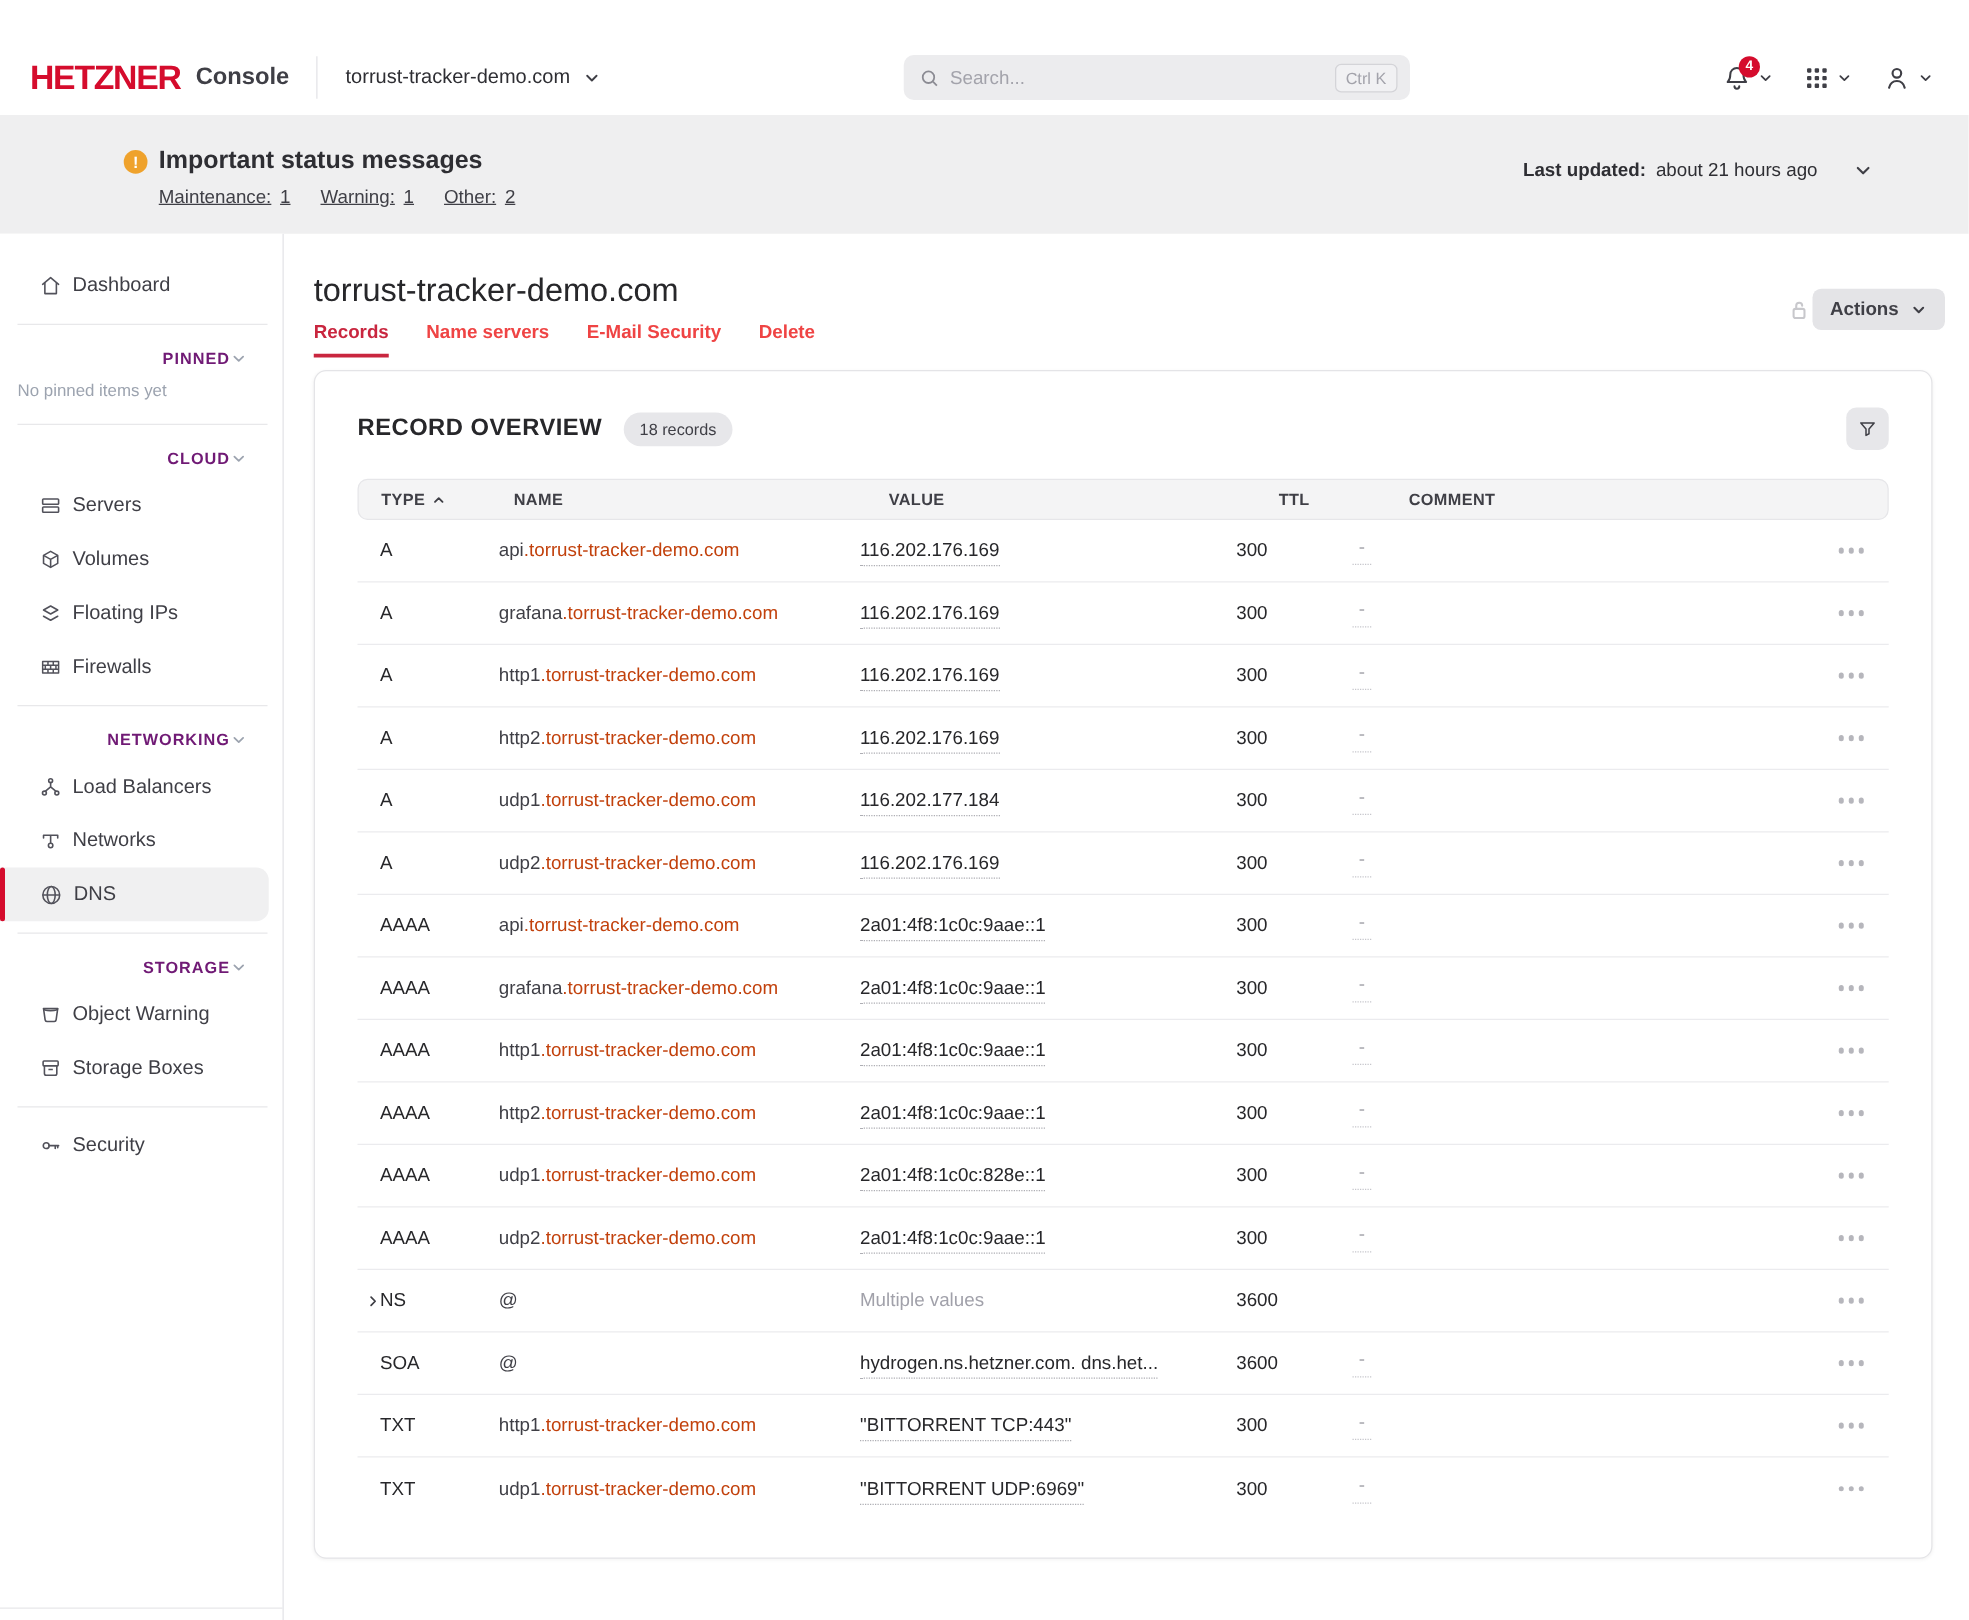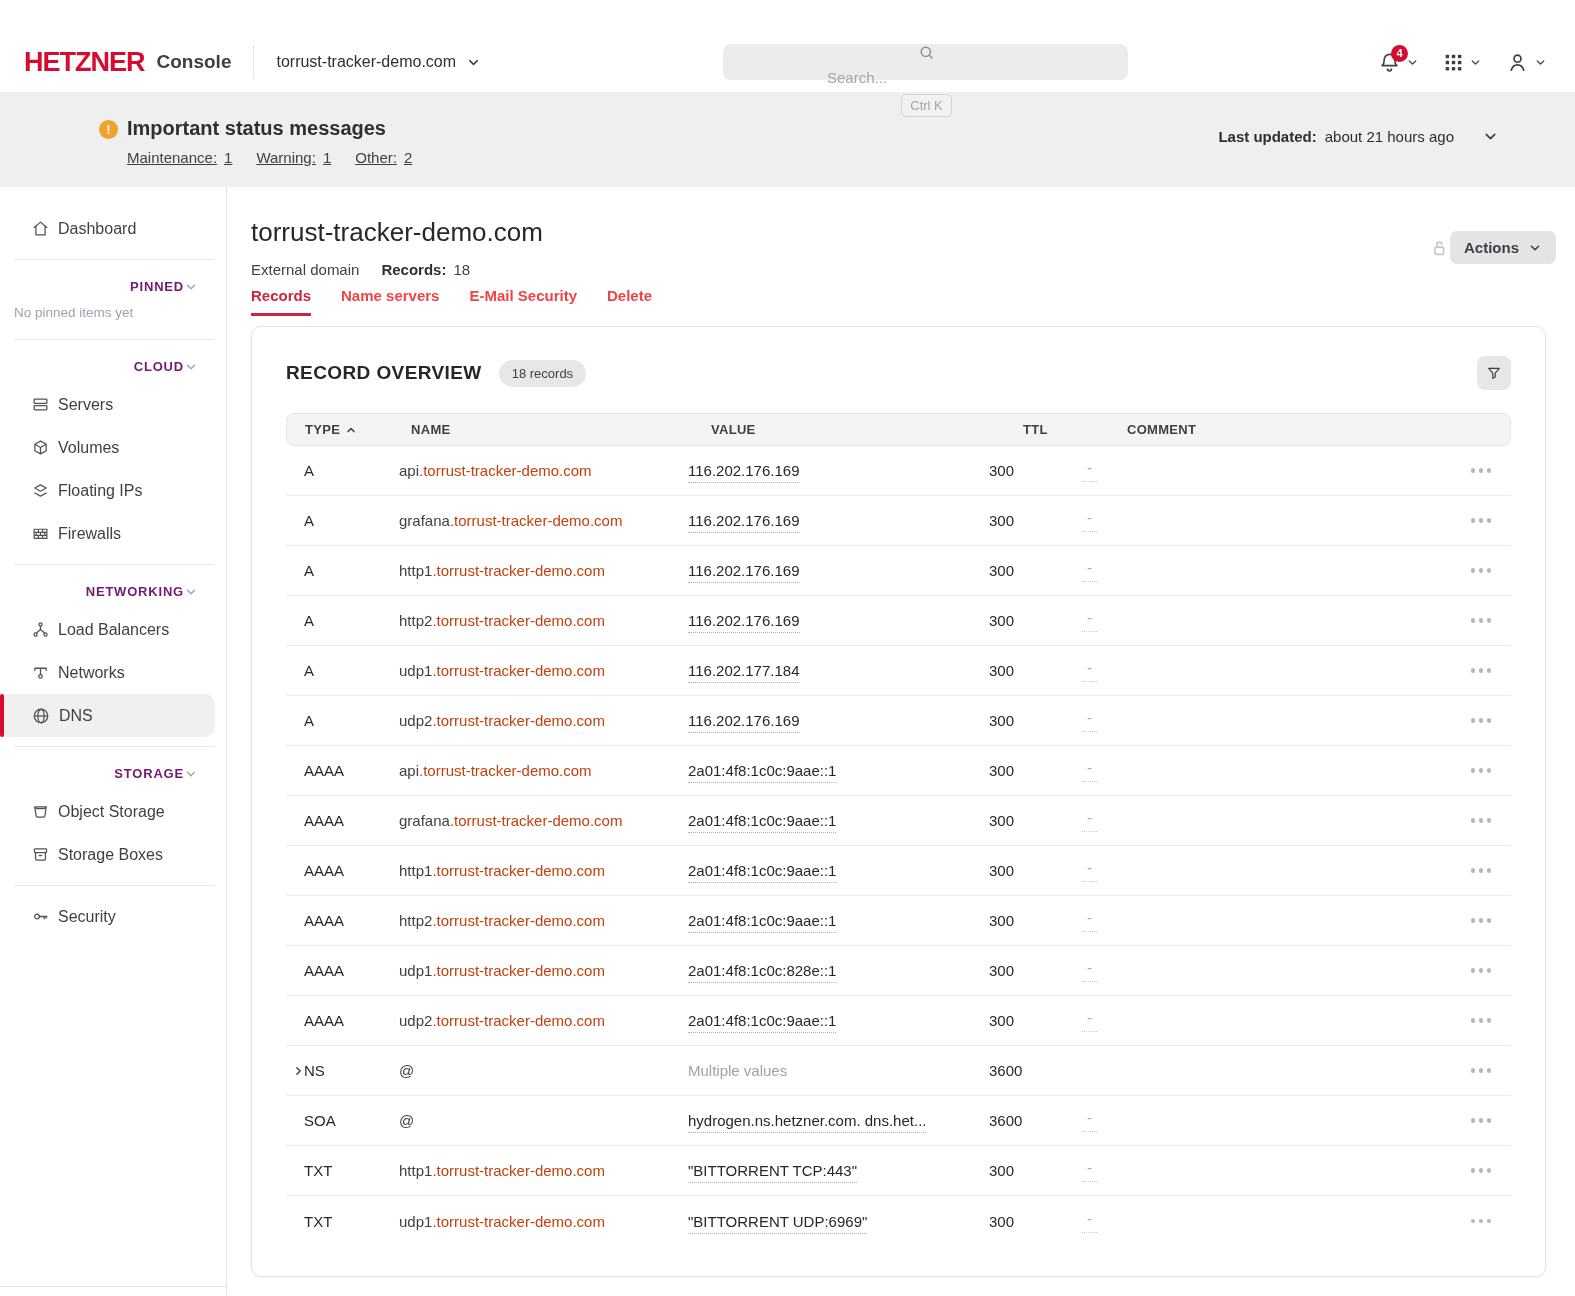--- a/index.html
+++ b/index.html
@@ -25,21 +25,21 @@
   .vdiv { width: 1px; height: 34px; background: #e4e4e7; margin: 0 22px; }
   .domain-selector {
     display: flex; align-items: center; gap: 10px;
     background: none; border: none; cursor: pointer;
     font-family: inherit; font-size: 16px; font-weight: 500; color: #2e2e33;
   }
   .chev { color: #3f3f46; }
   .search {
     position: absolute; left: 723px; top: 12px; width: 405px; height: 36px;
     background: #ececee; border-radius: 8px;
-    display: flex; align-items: center; padding: 0 10px 0 12px; gap: 8px; flex-direction: column;
+    display: flex; align-items: center; padding: 0 10px 0 12px; gap: 8px;
   }
   .search svg { color: #8b8b93; flex: none; }
   .search input {
     flex: 1; border: none; background: transparent; outline: none;
     font-family: inherit; font-size: 15px; color: #3f3f46;
   }
   .search input::placeholder { color: #a3a3ab; }
   .kbd {
     border: 1px solid #d4d4d8; border-radius: 5px; padding: 3px 8px;
     font-size: 13px; color: #a3a3ab; background: #f1f1f3;
@@ -367,21 +367,21 @@
       <span>STORAGE</span>
       <svg class="chev" width="14" height="14" viewBox="0 0 24 24" fill="none" stroke="#9ca3af" stroke-width="2.4" stroke-linecap="round" stroke-linejoin="round">
           <path d="M6 9l6 6 6-6"></path>
         </svg>
     </div>
     <div class="side-item">
       <svg width="17" height="17" viewBox="0 0 24 24" fill="none" stroke="currentColor" stroke-width="1.8" stroke-linejoin="round">
           <path d="M4 5.5h16l-1.8 12.8A2 2 0 0 1 16.2 20H7.8a2 2 0 0 1-2-1.7L4 5.5z"></path>
           <path d="M4 5.5c0 1.4 3.6 2.4 8 2.4s8-1 8-2.4"></path>
         </svg>
-      <span>Object Storage</span>
+      <span>Object Warning</span>
     </div>
     <div class="side-item">
       <svg width="17" height="17" viewBox="0 0 24 24" fill="none" stroke="currentColor" stroke-width="1.8" stroke-linejoin="round">
           <rect x="3.5" y="4" width="17" height="5.5" rx="1"></rect>
           <path d="M5 9.5V18a2 2 0 0 0 2 2h10a2 2 0 0 0 2-2V9.5"></path>
           <path d="M9.5 13.5h5"></path>
         </svg>
       <span>Storage Boxes</span>
     </div>
     <div class="side-divider"></div>
@@ -401,27 +401,20 @@
               <path d="M9 3.5h6v6.5l2 2.5H7l2-2.5V3.5z"></path>
               <path d="M12 12.5V20"></path>
             </g>
           </svg>
       </button>
     </div>
   </aside>
 
   <main class="main">
     <h1 class="page-title">torrust-tracker-demo.com</h1>
-    <div class="page-meta">
-      <span>External domain</span>
-      <span class="records-pair">
-        <span class="lbl">Records:</span>
-        <span>18</span>
-      </span>
-    </div>
     <div class="page-actions">
       <svg class="lock" width="22" height="22" viewBox="0 0 24 24" fill="none" stroke="currentColor" stroke-width="1.8" stroke-linecap="round">
           <rect x="7.5" y="11" width="9.5" height="8" rx="1.6"></rect>
           <path d="M9.8 11V8.2a2.6 2.6 0 0 1 5.2 0"></path>
         </svg>
       <button class="actions-btn">
         <span>Actions</span>
         <svg class="chev" width="14" height="14" viewBox="0 0 24 24" fill="none" stroke="currentColor" stroke-width="2.8" stroke-linecap="round" stroke-linejoin="round">
             <path d="M6 9l6 6 6-6"></path>
           </svg>

